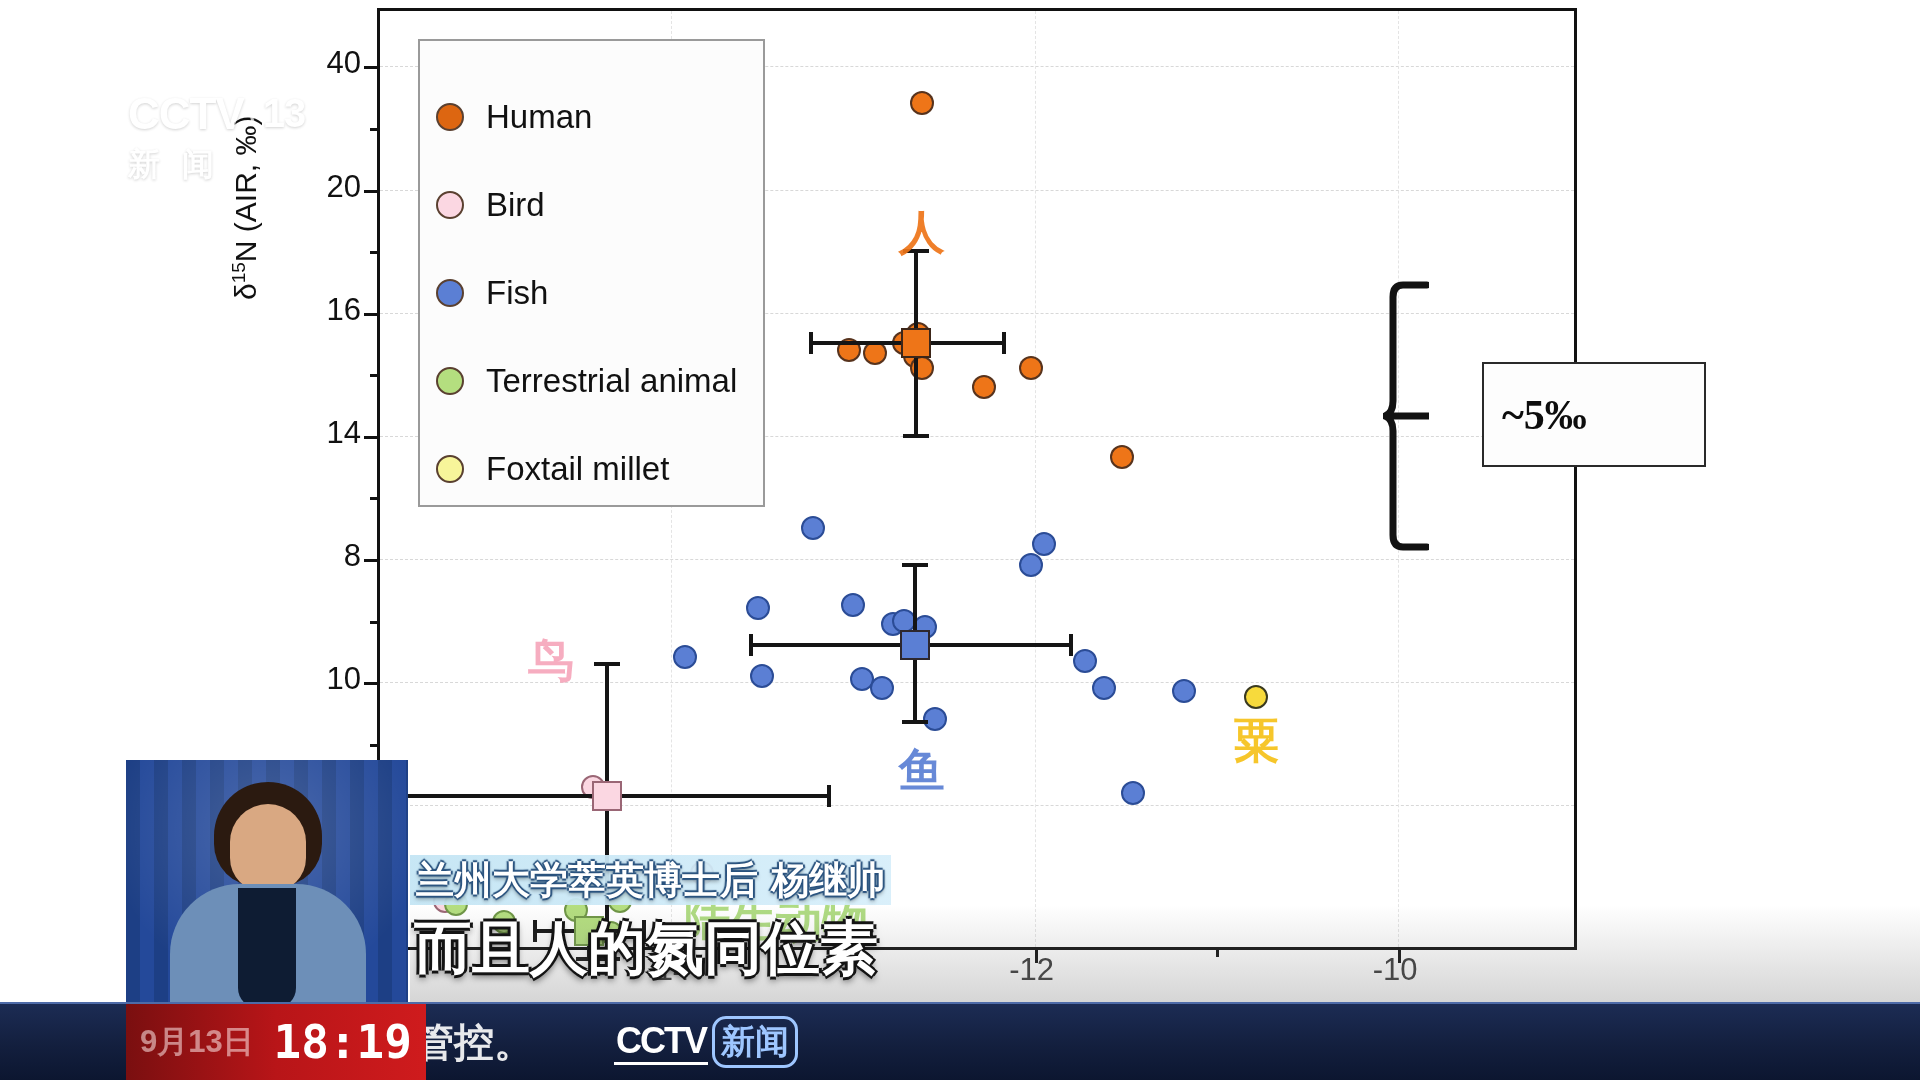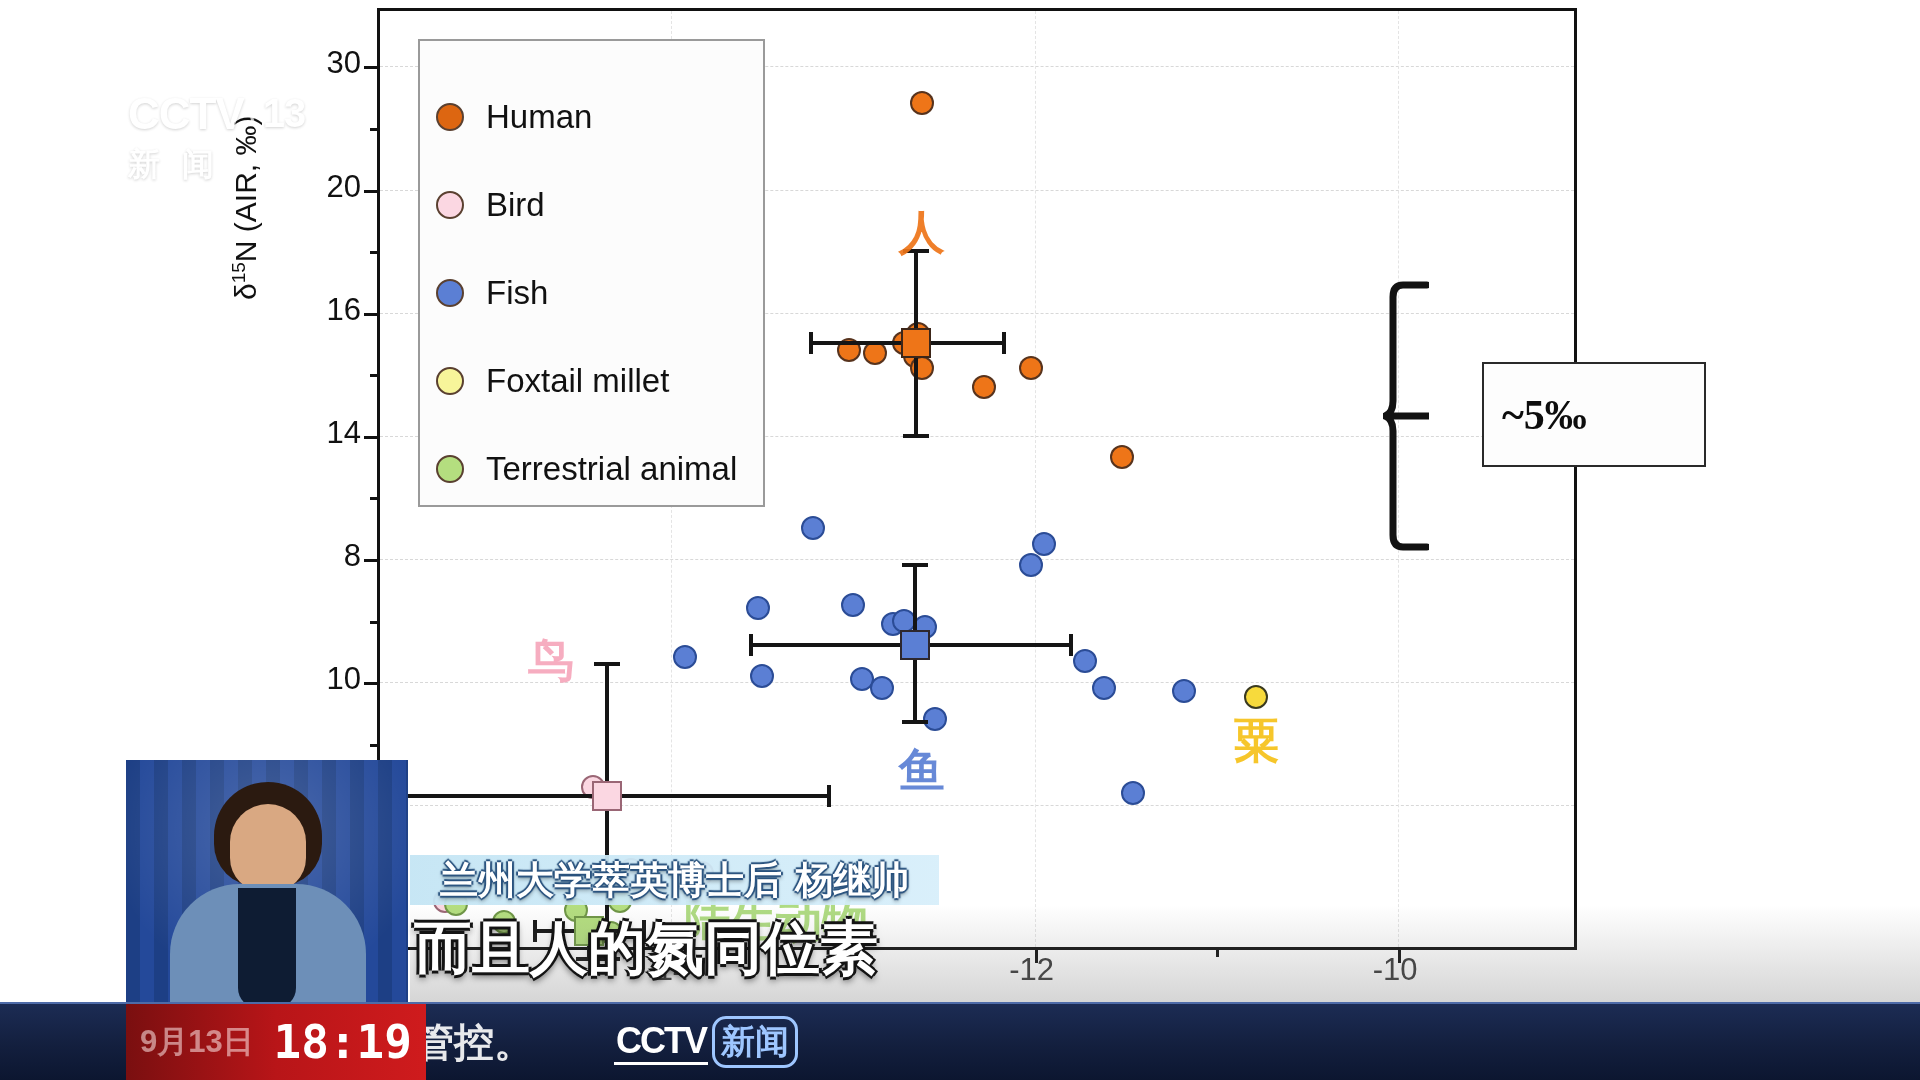--- a/index.html
+++ b/index.html
@@ -101,21 +101,21 @@
   #anchor-face{position:absolute;left:104px;top:44px;width:76px;height:88px;
                background:#d9a882;border-radius:38px 38px 34px 34px;}
   #anchor-body{position:absolute;left:44px;top:124px;width:196px;height:200px;
                background:#6d8fb8;border-radius:70px 70px 0 0;}
   #anchor-shirt{position:absolute;left:112px;top:128px;width:58px;height:120px;
                 background:#0e1c33;border-radius:0 0 20px 20px;}
 
   
   #speaker-bar{position:absolute;left:410px;top:855px;height:50px;
                background:linear-gradient(90deg,rgba(196,229,244,.95),rgba(214,238,250,.92));
-               display:flex;align-items:center;padding:0 30px;z-index:19;}
+               display:flex;align-items:center;padding:0 6px;z-index:19;}
   #speaker-name{font-size:38px;font-weight:700;color:#ffffff;white-space:nowrap;
                 font-family:"DejaVu Sans","Liberation Sans",sans-serif;
                 text-shadow:-2px 0 1px #29527e,2px 0 1px #29527e,0 -2px 1px #29527e,
                             0 2px 1px #29527e,0 3px 4px rgba(0,0,0,.4);}
   #subtitle-line{position:absolute;left:414px;top:910px;z-index:19;
                  font-size:58px;font-weight:700;color:#ffffff;white-space:nowrap;
                  font-family:"DejaVu Sans","Liberation Sans",sans-serif;
                  text-shadow:-3px 0 0 #141414,3px 0 0 #141414,0 -3px 0 #141414,
                              0 3px 0 #141414,0 4px 7px rgba(0,0,0,.6);}
 
@@ -273,41 +273,41 @@
       </div>
       <div class="legend-row">
         <span class="legend-dot" style="background: rgb(251, 215, 226);"></span>
         <span class="legend-label">Bird</span>
       </div>
       <div class="legend-row">
         <span class="legend-dot" style="background: rgb(91, 127, 212);"></span>
         <span class="legend-label">Fish</span>
       </div>
       <div class="legend-row">
+        <span class="legend-dot" style="background: rgb(180, 222, 127);"></span>
+        <span class="legend-label">Terrestrial animal</span>
+      </div>
+      <div class="legend-row">
         <span class="legend-dot" style="background: rgb(247, 245, 154);"></span>
         <span class="legend-label">Foxtail millet</span>
-      </div>
-      <div class="legend-row">
-        <span class="legend-dot" style="background: rgb(180, 222, 127);"></span>
-        <span class="legend-label">Terrestrial animal</span>
       </div>
     </div>
 </div>
 
 <div id="y-axis-title">
   <span>δ</span><sup>15</sup><span>N (AIR, ‰)</span>
 </div>
 <div id="ytick-label-layer">
     <div class="yt-num" style="top: 802.235px; left: 291px; position: absolute;">8</div>
     <div class="yt-num" style="top: 679.098px; left: 291px; position: absolute;">10</div>
     <div class="yt-num" style="top: 555.961px; left: 291px; position: absolute;">8</div>
     <div class="yt-num" style="top: 432.824px; left: 291px; position: absolute;">14</div>
     <div class="yt-num" style="top: 309.686px; left: 291px; position: absolute;">16</div>
     <div class="yt-num" style="top: 186.549px; left: 291px; position: absolute;">20</div>
-    <div class="yt-num" style="top: 63.4118px; left: 291px; position: absolute;">30</div>
+    <div class="yt-num" style="top: 63.4118px; left: 291px; position: absolute;">40</div>
   </div>
 <div id="xtick-label-layer">
     <div class="xlabel-t" style="left: 667.909px;">-14</div>
     <div class="xlabel-t" style="left: 1031.55px;">-12</div>
     <div class="xlabel-t" style="left: 1395.18px;">-10</div>
   </div>
 
 <svg id="brace" viewBox="0 0 46 270">
   <path d="M44 4 H20 Q10 4 10 16 V120 Q10 132 2 135 Q10 138 10 150 V254 Q10 266 20 266 H44" fill="none" stroke="#121212" stroke-width="7" stroke-linejoin="round" stroke-linecap="round"></path>
   <path d="M2 135 H58" stroke="#121212" stroke-width="7"></path>

